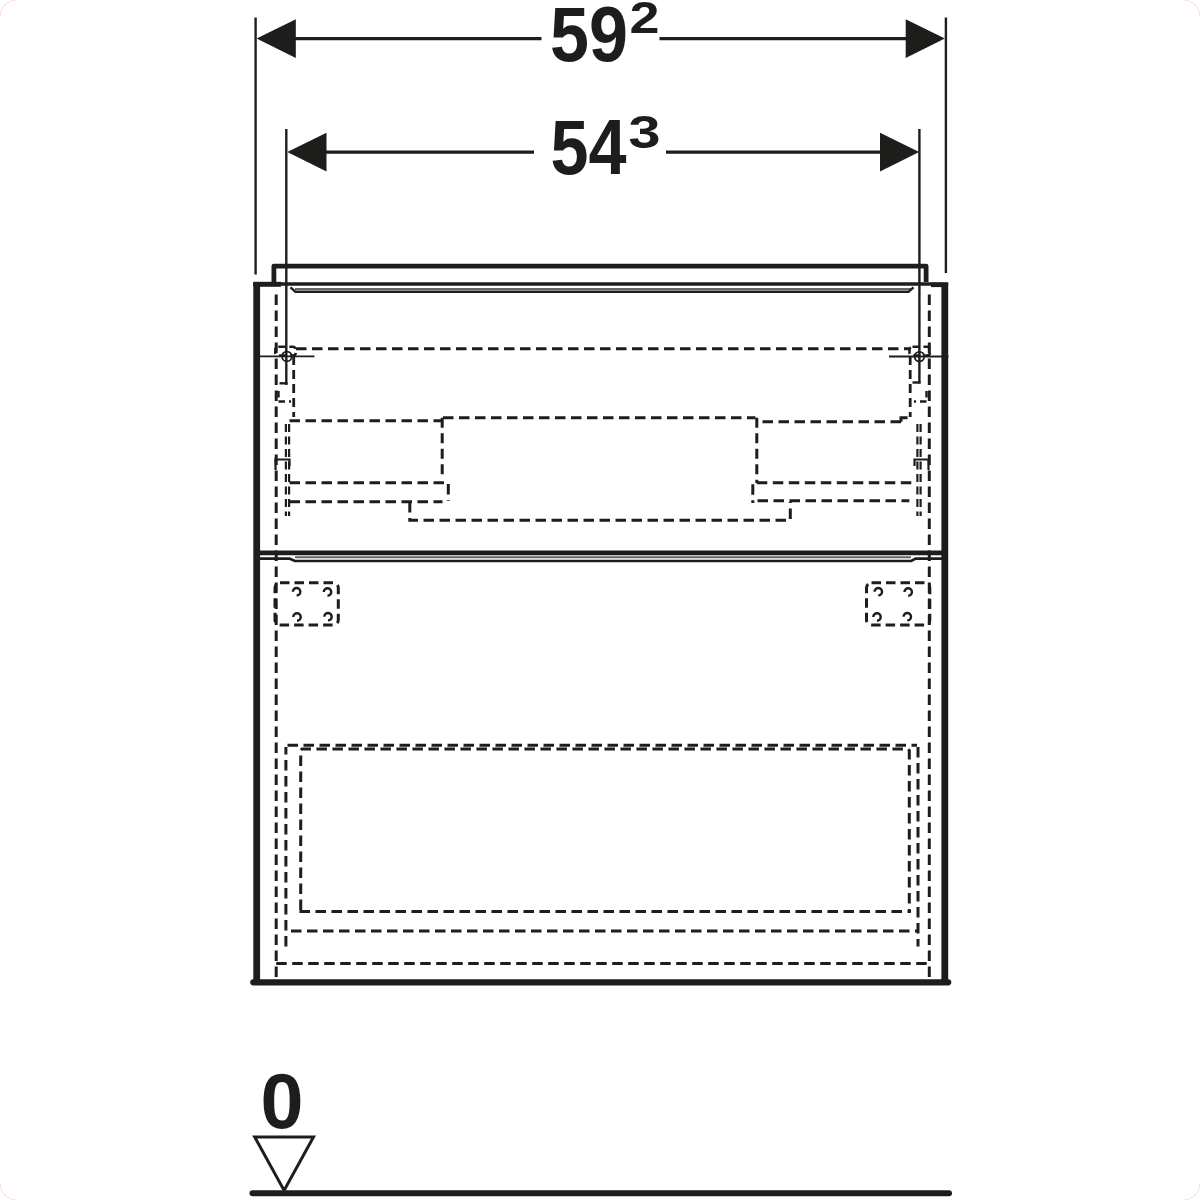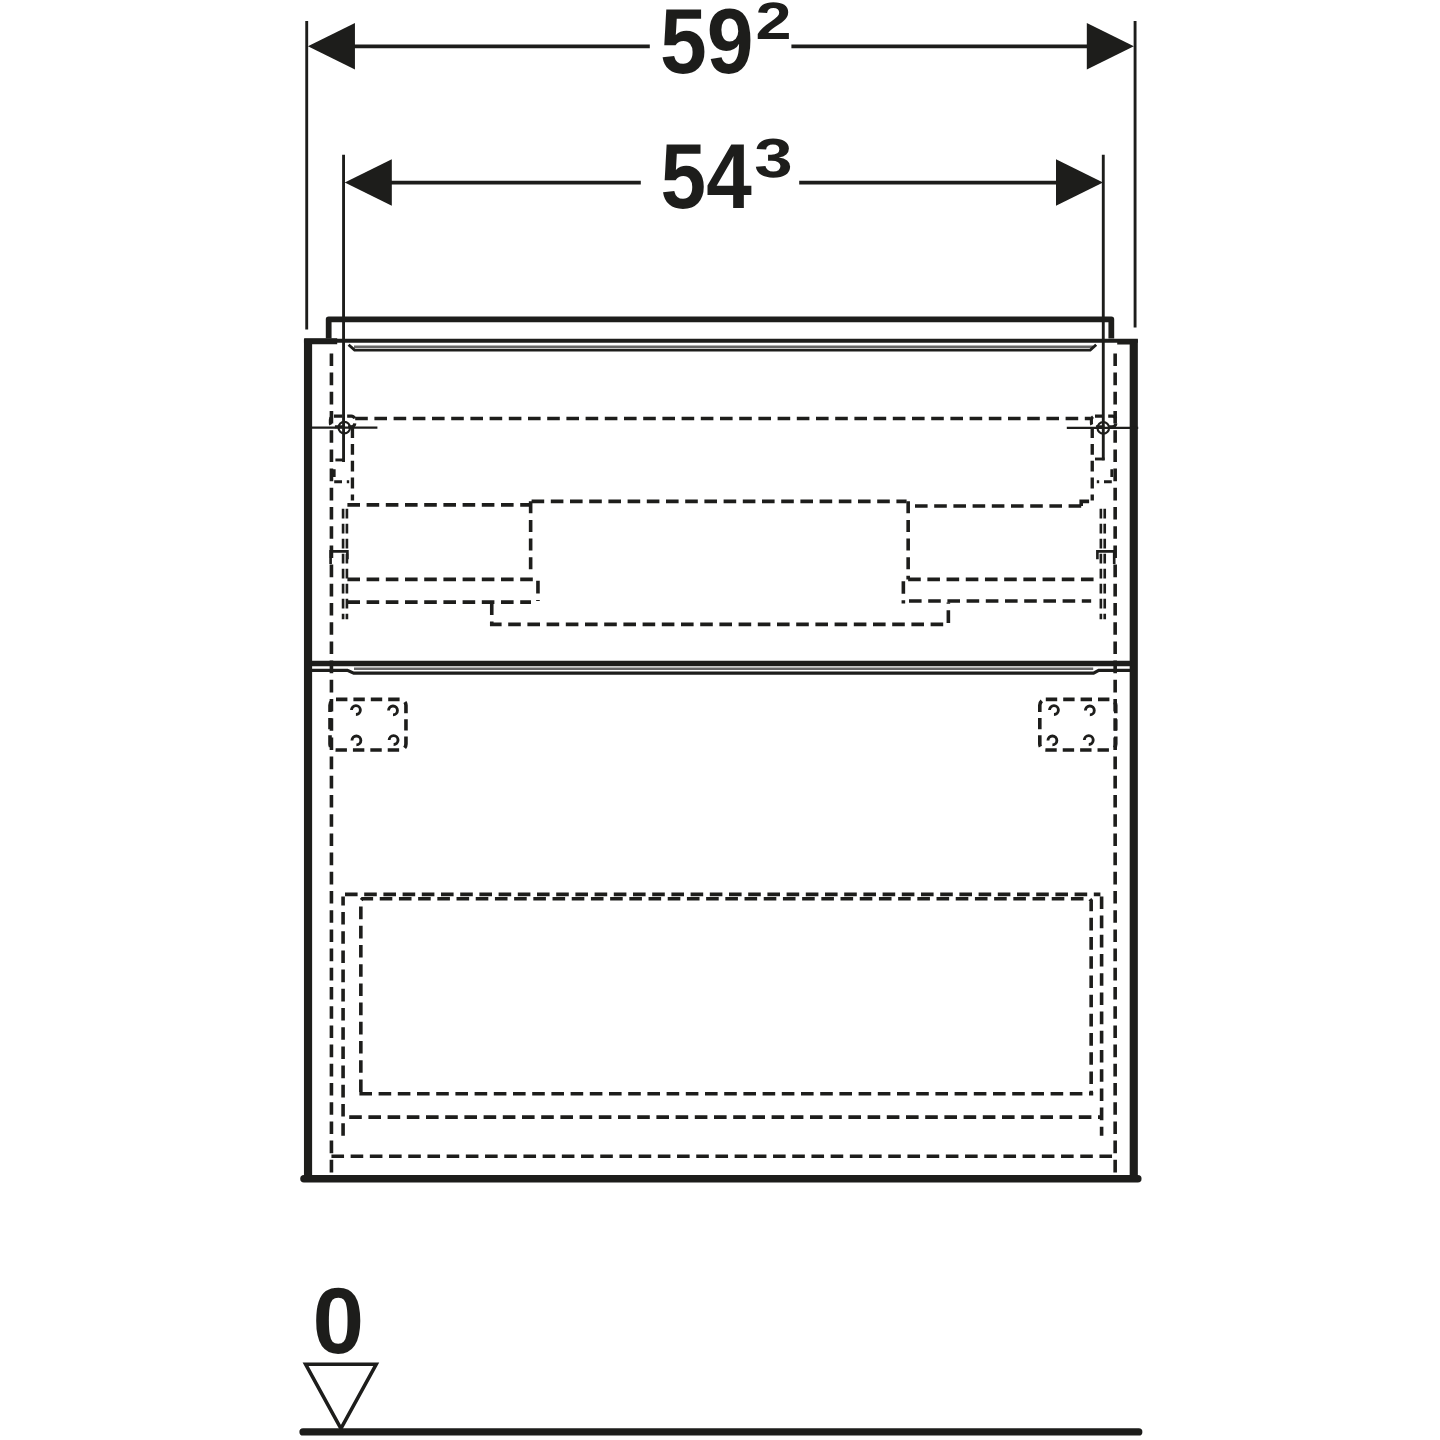--- a/index.html
+++ b/index.html
@@ -1,17 +1,17 @@
 <!DOCTYPE html>
 <html><head>
 <meta charset="utf-8">
 <title>Vanity unit drawing</title>
 <style>
   html,body{margin:0;padding:0;background:#ffffff;}
-  .page{width:1200px;height:1200px;position:relative;background:#ec4899;overflow:hidden;}
+  .page{width:1200px;height:1200px;position:relative;background:#ec4899;overflow:hidden;border-radius:17px;}
   svg{display:block;}
   text{font-family:"Liberation Sans", sans-serif;fill:#1d1d1b;}
 </style>
 </head>
 <body>
 <div class="page">
 <svg width="1200" height="1200" viewBox="0 0 1200 1200" xmlns="http://www.w3.org/2000/svg">
 
 <rect x="0" y="0" width="1200" height="1200" fill="#ffffff"></rect>
 

